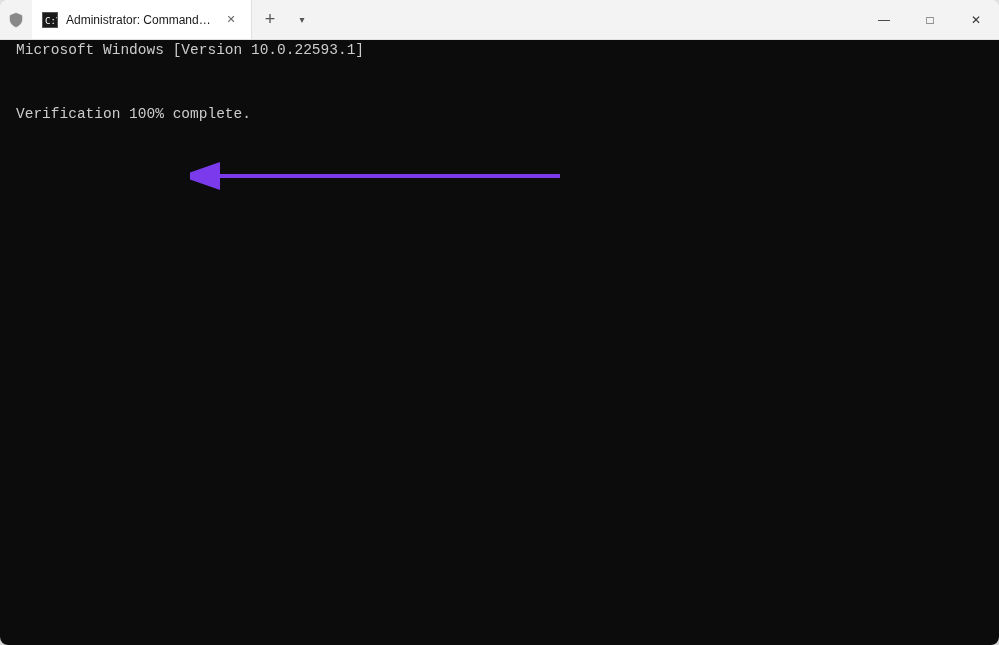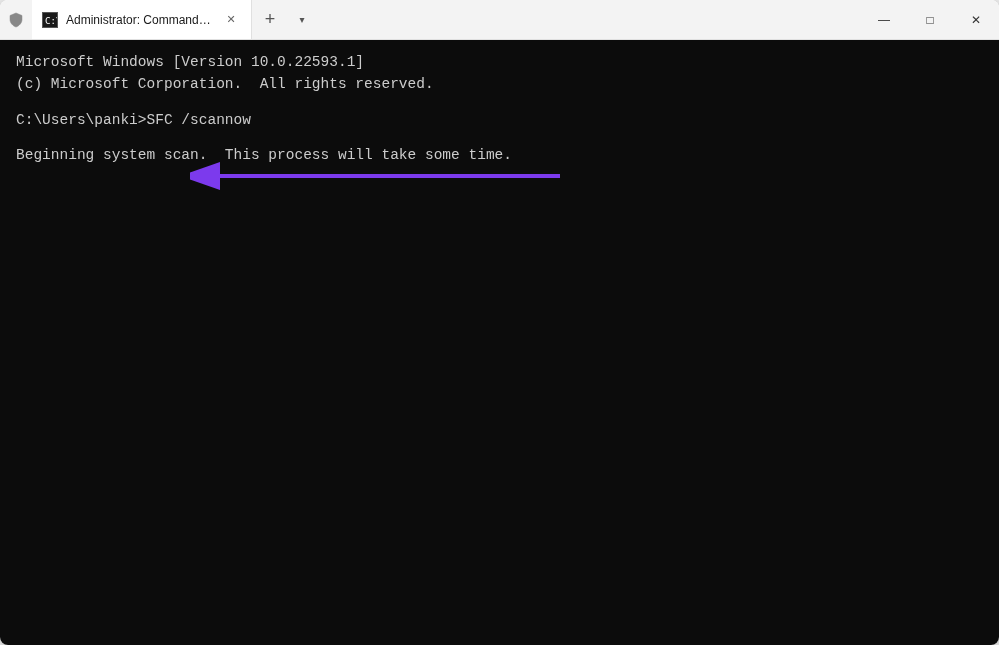--- a/index.html
+++ b/index.html
@@ -127,21 +127,21 @@
       color: #333;
       cursor: pointer;
       background: transparent;
       border: none;
     }
 
     
     .terminal {
       flex: 1;
       background: #0c0c0c;
-      padding: 12px 16px;
+      padding: 0 16px;
       font-family: 'Courier New', Consolas, monospace;
       font-size: 14.5px;
       color: #cccccc;
       line-height: 1.5;
       position: relative;
       overflow: hidden;
     }
 
     .terminal-line {
       white-space: pre;
@@ -210,26 +210,24 @@
         <span>□</span>
       </button>
       <button class="ctrl-btn close-btn">
         <span>✕</span>
       </button>
     </div>
   </div>
 
   <div class="terminal">
     <span class="terminal-line">Microsoft Windows [Version 10.0.22593.1]</span>
-    <span class="terminal-line">(c) Microsoft Corporation.  All rights reserved.</span>
-    <span class="terminal-line terminal-spacer"> </span>
-    <span class="terminal-line">C:\Users\panki&gt;SFC /scannow</span>
-    <span class="terminal-line terminal-spacer"> </span>
-    <span class="terminal-line">Beginning system scan.  This process will take some time.</span>
-    <span class="terminal-line terminal-spacer"> </span>
+    <span class="terminal-line terminal-spacer"> </span>
+    <span class="terminal-line terminal-spacer"> </span>
+    <span class="terminal-line terminal-spacer"> </span>
+    <span class="terminal-line">Verification 100% complete.</span>
     <span class="terminal-line terminal-spacer"> </span>
     <span class="terminal-line terminal-spacer"> </span>
 
     <div class="arrow-container">
       <svg class="arrow-svg" viewBox="0 0 380 36" xmlns="http://www.w3.org/2000/svg">
 
         <defs>
           <marker id="arrowhead" markerWidth="10" markerHeight="7" refX="0" refY="3.5" orient="auto">
             <polygon points="0 0, 10 3.5, 0 7" fill="#7c3aed"></polygon>
           </marker>

